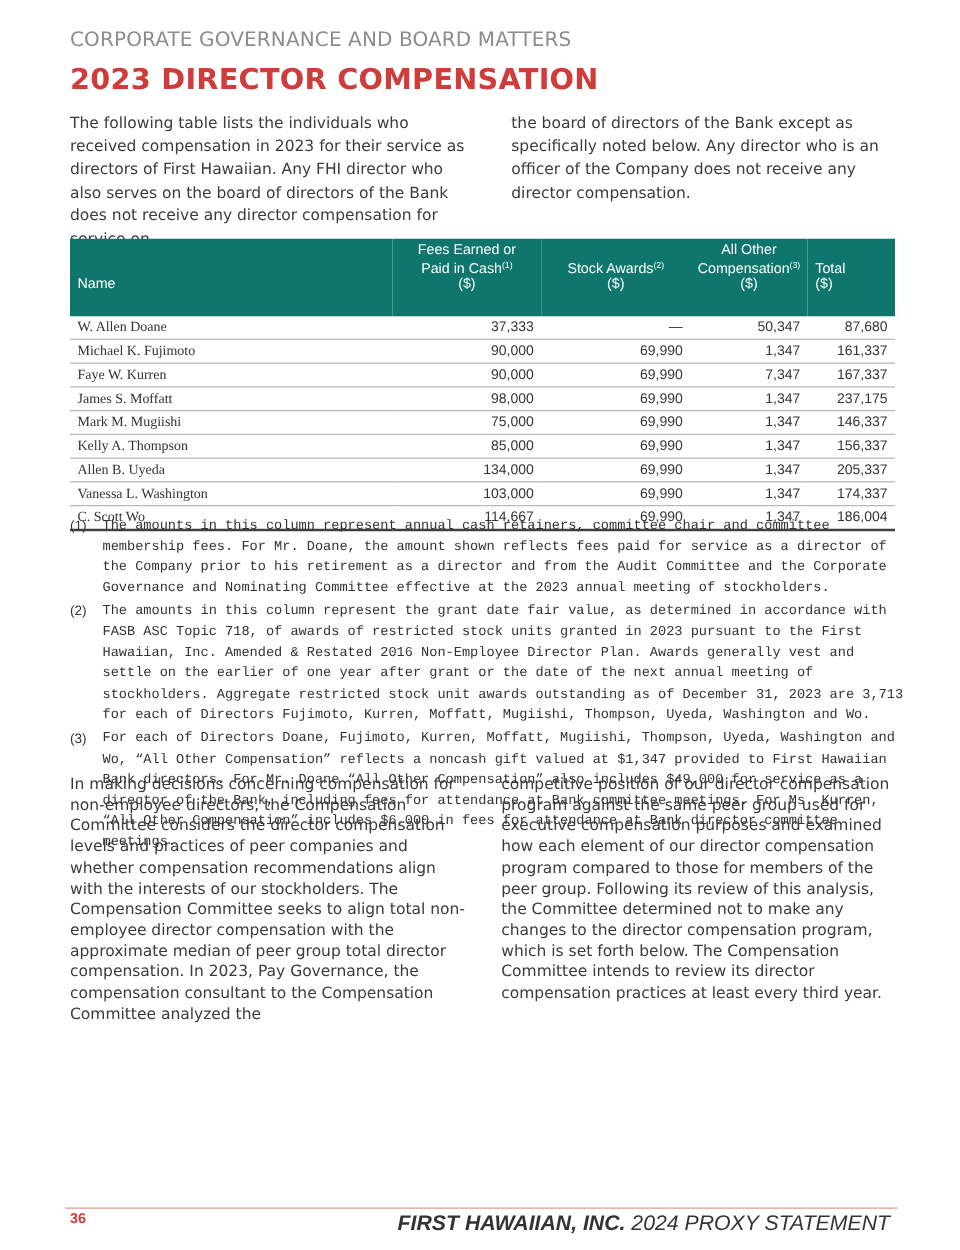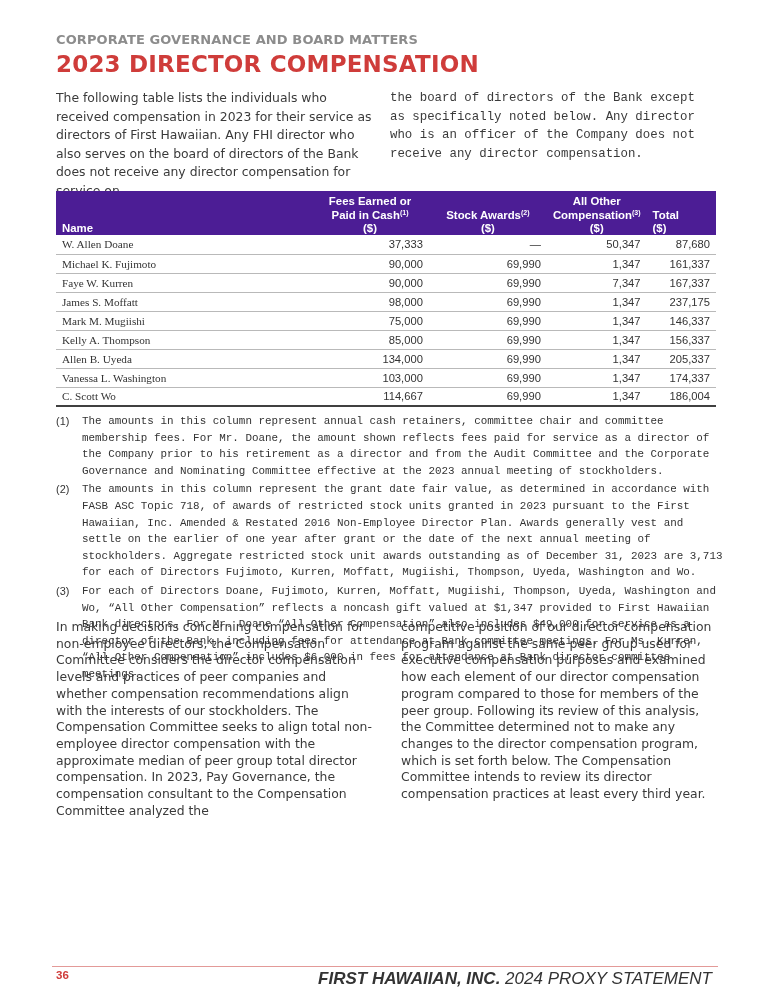--- a/index.html
+++ b/index.html
@@ -4,45 +4,45 @@
   <style>
     * { box-sizing: border-box; margin: 0; padding: 0; }
     html, body { width: 768px; height: 1000px; background: #ffffff; }
     body {
       position: relative;
       font-family: "DejaVu Sans", "Liberation Sans", sans-serif;
       color: #333333;
       overflow: hidden;
     }
     .section-label {
-      position: absolute; left: 56px; top: 32px;
-      font-size: 13px; font-weight: bold; color: #8c8c8c;
+      position: absolute; left: 56px; top: 22px;
+      font-size: 16px; font-weight: normal; color: #8c8c8c;
       letter-spacing: 0.1px;
     }
     .page-title {
       position: absolute; left: 56px; top: 51px;
       font-size: 23px; font-weight: bold; color: #cf3c3a;
       letter-spacing: 0.2px;
     }
     .intro-col {
       position: absolute; top: 89px; width: 322px;
       font-size: 12.4px; line-height: 18.6px; color: #3a3a3a;
     }
     .intro-left { left: 56px; }
-    .intro-right { left: 390px; width: 325px; font-family: Liberation Mono, monospace; }
+    .intro-right { left: 409px; width: 325px; }
 
     table.comp {
       position: absolute; left: 56px; top: 191px; width: 660px;
       border-collapse: collapse;
       font-family: "Liberation Sans", sans-serif;
       font-size: 11.2px; color: #333;
     }
     table.comp thead th {
-      background: #4c1d95; color: #ffffff; font-weight: bold;
-      vertical-align: bottom; padding: 3px 6px 1px 6px;
+      background: #0f766e; color: #ffffff; font-weight: normal;
+      vertical-align: bottom; padding: 3px 6px 19px 6px;
       line-height: 12.5px; font-size: 11.4px;
     }
     table.comp thead th.name-h { text-align: left; }
     table.comp thead th.num-h { text-align: center; }
     table.comp thead th.total-h { text-align: left; }
     table.comp thead tr { height: 44px; }
     table.comp thead sup { font-size: 7px; vertical-align: 4px; }
     table.comp tbody td {
       height: 19px; padding: 0 6px;
       border-bottom: 1px solid #b9b9b9;

